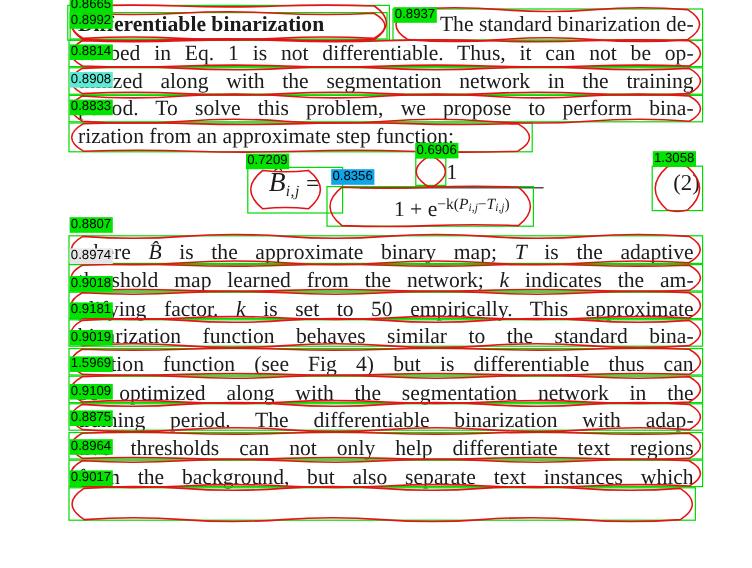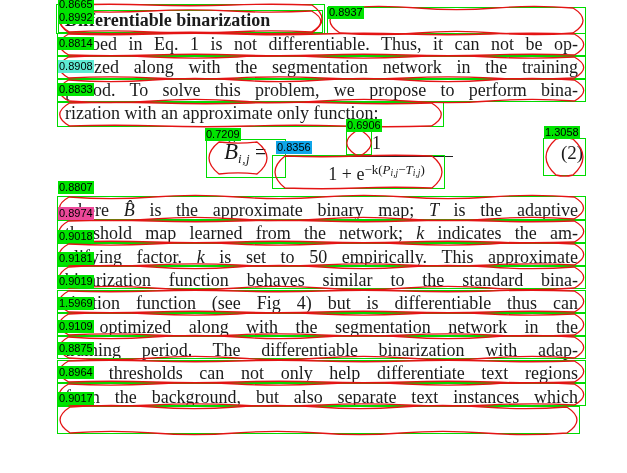--- a/index.html
+++ b/index.html
@@ -34,26 +34,27 @@
 </style>
 </head>
 <body>
 
 <div id="stage">
 
   <div id="doc">
 
     <div class="line l1" style="top:9px">
         <span class="b">Differentiable binarization</span>
+        <span>The standard binarization de-</span>
       </div>
 
     <div class="line just" style="top:33px">scribed in Eq. 1 is not differentiable. Thus, it can not be op-</div>
     <div class="line just" style="top:56px">timized along with the segmentation network in the training</div>
     <div class="line just" style="top:79px">period. To solve this problem, we propose to perform bina-</div>
-    <div class="line" style="top:102px">rization with an approximate only function:</div>
+    <div class="line" style="top:102px">rization from an approximate step function:</div>
 
     <div class="eq-abs" id="eq-lhs"><span class="ebig">B̂</span><span class="esub">i,j</span><span class="eeq">=</span></div>
 
     <div class="eq-abs" id="frac">
       <div class="num">1</div>
       <div class="den"><span>1 + e</span><span class="dsup"><span>−k(</span><span class="mi">P</span><span class="dsub">i,j</span><span>−</span><span class="mi">T</span><span class="dsub">i,j</span><span>)</span></span></div>
     </div>
 
     <div class="eq-abs" id="eqtag">(2)</div>
 
@@ -122,21 +123,21 @@
       <div class="lbl" style="left: 58px; top: 11px; background: rgb(0, 228, 0);">0.8992</div>
       <div class="lbl" style="left: 328px; top: 6px; background: rgb(0, 228, 0);">0.8937</div>
       <div class="lbl" style="left: 58px; top: 37px; background: rgb(0, 228, 0);">0.8814</div>
       <div class="lbl" style="left: 58px; top: 60px; background: #5eead4;">0.8908</div>
       <div class="lbl" style="left: 58px; top: 83px; background: rgb(0, 228, 0);">0.8833</div>
       <div class="lbl" style="left: 205px; top: 128px; background: rgb(0, 228, 0);">0.7209</div>
       <div class="lbl" style="left: 346px; top: 119px; background: rgb(0, 228, 0);">0.6906</div>
       <div class="lbl" style="left: 276px; top: 141px; background: #0ea5e9;">0.8356</div>
       <div class="lbl" style="left: 544px; top: 126px; background: rgb(0, 228, 0);">1.3058</div>
       <div class="lbl" style="left: 58px; top: 181px; background: rgb(0, 228, 0);">0.8807</div>
-      <div class="lbl" style="left: 58px; top: 207px; background: #ec4899;">0.8974</div>
+      <div class="lbl" style="left: 58px; top: 207px; background: #e5e5e5;">0.8974</div>
       <div class="lbl" style="left: 58px; top: 230px; background: rgb(0, 228, 0);">0.9018</div>
       <div class="lbl" style="left: 58px; top: 252px; background: rgb(0, 228, 0);">0.9181</div>
       <div class="lbl" style="left: 58px; top: 275px; background: rgb(0, 228, 0);">0.9019</div>
       <div class="lbl" style="left: 58px; top: 297px; background: rgb(0, 228, 0);">1.5969</div>
       <div class="lbl" style="left: 58px; top: 320px; background: rgb(0, 228, 0);">0.9109</div>
       <div class="lbl" style="left: 58px; top: 342px; background: rgb(0, 228, 0);">0.8875</div>
       <div class="lbl" style="left: 58px; top: 366px; background: rgb(0, 228, 0);">0.8964</div>
       <div class="lbl" style="left: 58px; top: 392px; background: rgb(0, 228, 0);">0.9017</div>
     </div>
 

